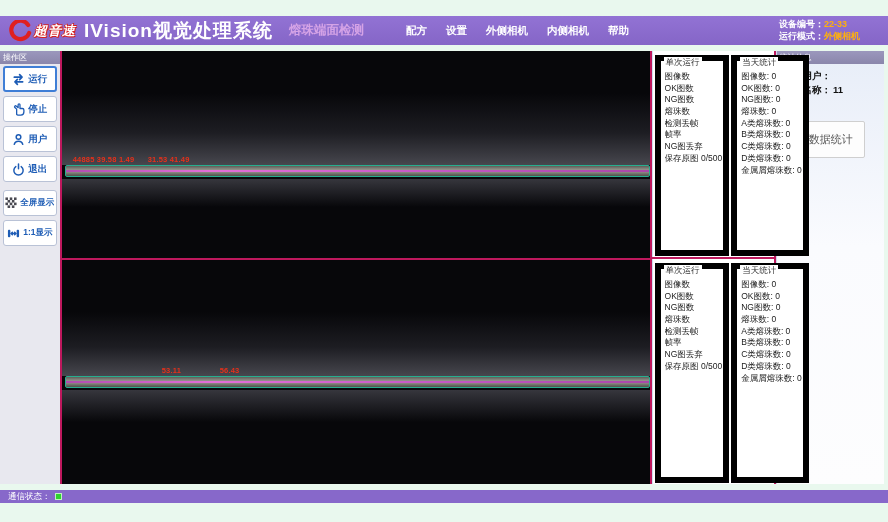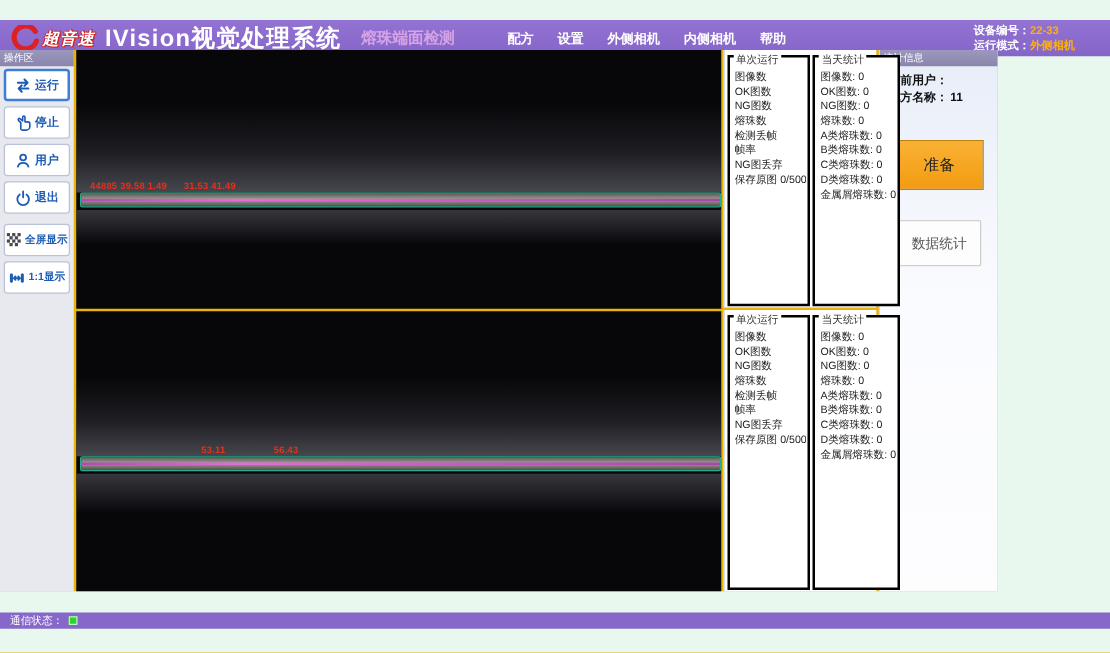--- a/index.html
+++ b/index.html
@@ -23,21 +23,21 @@
   .apptitle { font-size:19px; font-weight:bold; color:#fff; margin-left:8px; letter-spacing:1px; white-space:nowrap; }
   .subtitle { font-size:12.5px; font-weight:bold; color:#d5a3e6; margin-left:16px; white-space:nowrap; }
   .menu { display:flex; gap:19px; margin-left:42px; }
   .menu-item { font-size:10.5px; font-weight:bold; color:#fff; cursor:default; white-space:nowrap; }
   .devinfo { margin-left:auto; display:flex; flex-direction:column; gap:1px; padding-right:4px; }
   .devrow { display:flex; justify-content:flex-end; font-size:9px; line-height:11px; }
   .devrow .lbl { color:#fff; font-weight:bold; }
   .devrow .val { color:#ffb10a; font-weight:bold; min-width:52px; }
 
   
-  .main { position:absolute; top:40px; left:0; width:798px; height:433px; background:#eab308; display:flex; }
+  .main { position:absolute; top:51px; left:0; width:884px; height:433px; background:#be185d; display:flex; }
 
   
   .sidebar { width:60px; background:#e8e8ef; display:flex; flex-direction:column; }
   .panel-head { height:13px; background:linear-gradient(180deg,#9b97bd,#8a86ab);
     color:#fff; font-size:8px; line-height:13px; padding-left:3px; }
   .toolcol { padding-top:2px; display:flex; flex-direction:column; }
   .tool-btn { margin:0 3px 4px 3px; height:26px; background:#fff; border:1px solid #b9c2d6;
     border-radius:3px; display:flex; align-items:center; justify-content:center; gap:3px;
     color:#1d5cb5; font-size:9.5px; font-weight:bold; cursor:pointer; white-space:nowrap; padding:0 1px;}
   .tool-btn.active { border:2px solid #3f7ed6; }
@@ -60,21 +60,21 @@
   .strip::after { content:""; position:absolute; left:0; right:0; top:4px; height:2px;
     background:linear-gradient(90deg,#b04cb0,#e36fd8 25%,#c75ac7 60%,#a947a9 100%); }
   .annot { position:absolute; color:#e8301a; font-size:7.5px; font-weight:bold;
     white-space:nowrap; letter-spacing:.2px; }
 
   
   .statscol { width:122px; margin-left:2px; display:flex; flex-direction:column; }
   .stats-panel { display:flex; gap:2px; padding:4px 1px 1px 2px; background:#fff; border-left:1px solid #cfe0f2; }
   .sp-top { height:206px; }
   .sp-bottom { height:225px; margin-top:2px; }
-  .groupbox { flex:1; border:2px solid #000000; background:#fff; position:relative; }
+  .groupbox { flex:1; border:6px solid #000000; background:#fff; position:relative; }
   .gb-title { position:absolute; top:-4px; left:3px; background:#fff; padding:0 2px;
     font-size:8.5px; color:#333; white-space:nowrap; }
   .gb-rows { padding:10px 1px 0 4px; }
   .gb-row { height:11.7px; line-height:11.7px; font-size:8.5px; color:#1b1b1b;
     white-space:nowrap; overflow:hidden; }
 
   
   .infopanel { width:109px; margin-left:2px; display:flex; flex-direction:column;
     background:linear-gradient(180deg,#e7edf8 0%,#fafbfe 45%,#fdfdfe 100%);
     border-left:1px solid #cdd8ea; }
@@ -285,21 +285,20 @@
       <div class="panel-head">统计信息</div>
       <div class="info-body">
         <div class="info-row">
           <span>当前用户：</span>
           <span class="ival"></span>
         </div>
         <div class="info-row">
           <span>配方名称：</span>
           <span class="ival">11</span>
         </div>
-        <button class="btn-prepare">准备</button>
         <button class="btn-datastats">数据统计</button>
       </div>
     </div>
   </div>
 
   <div class="statusbar">
     <div class="comm">
       <span>通信状态：</span>
       <span class="comm-dot"></span>
     </div>

